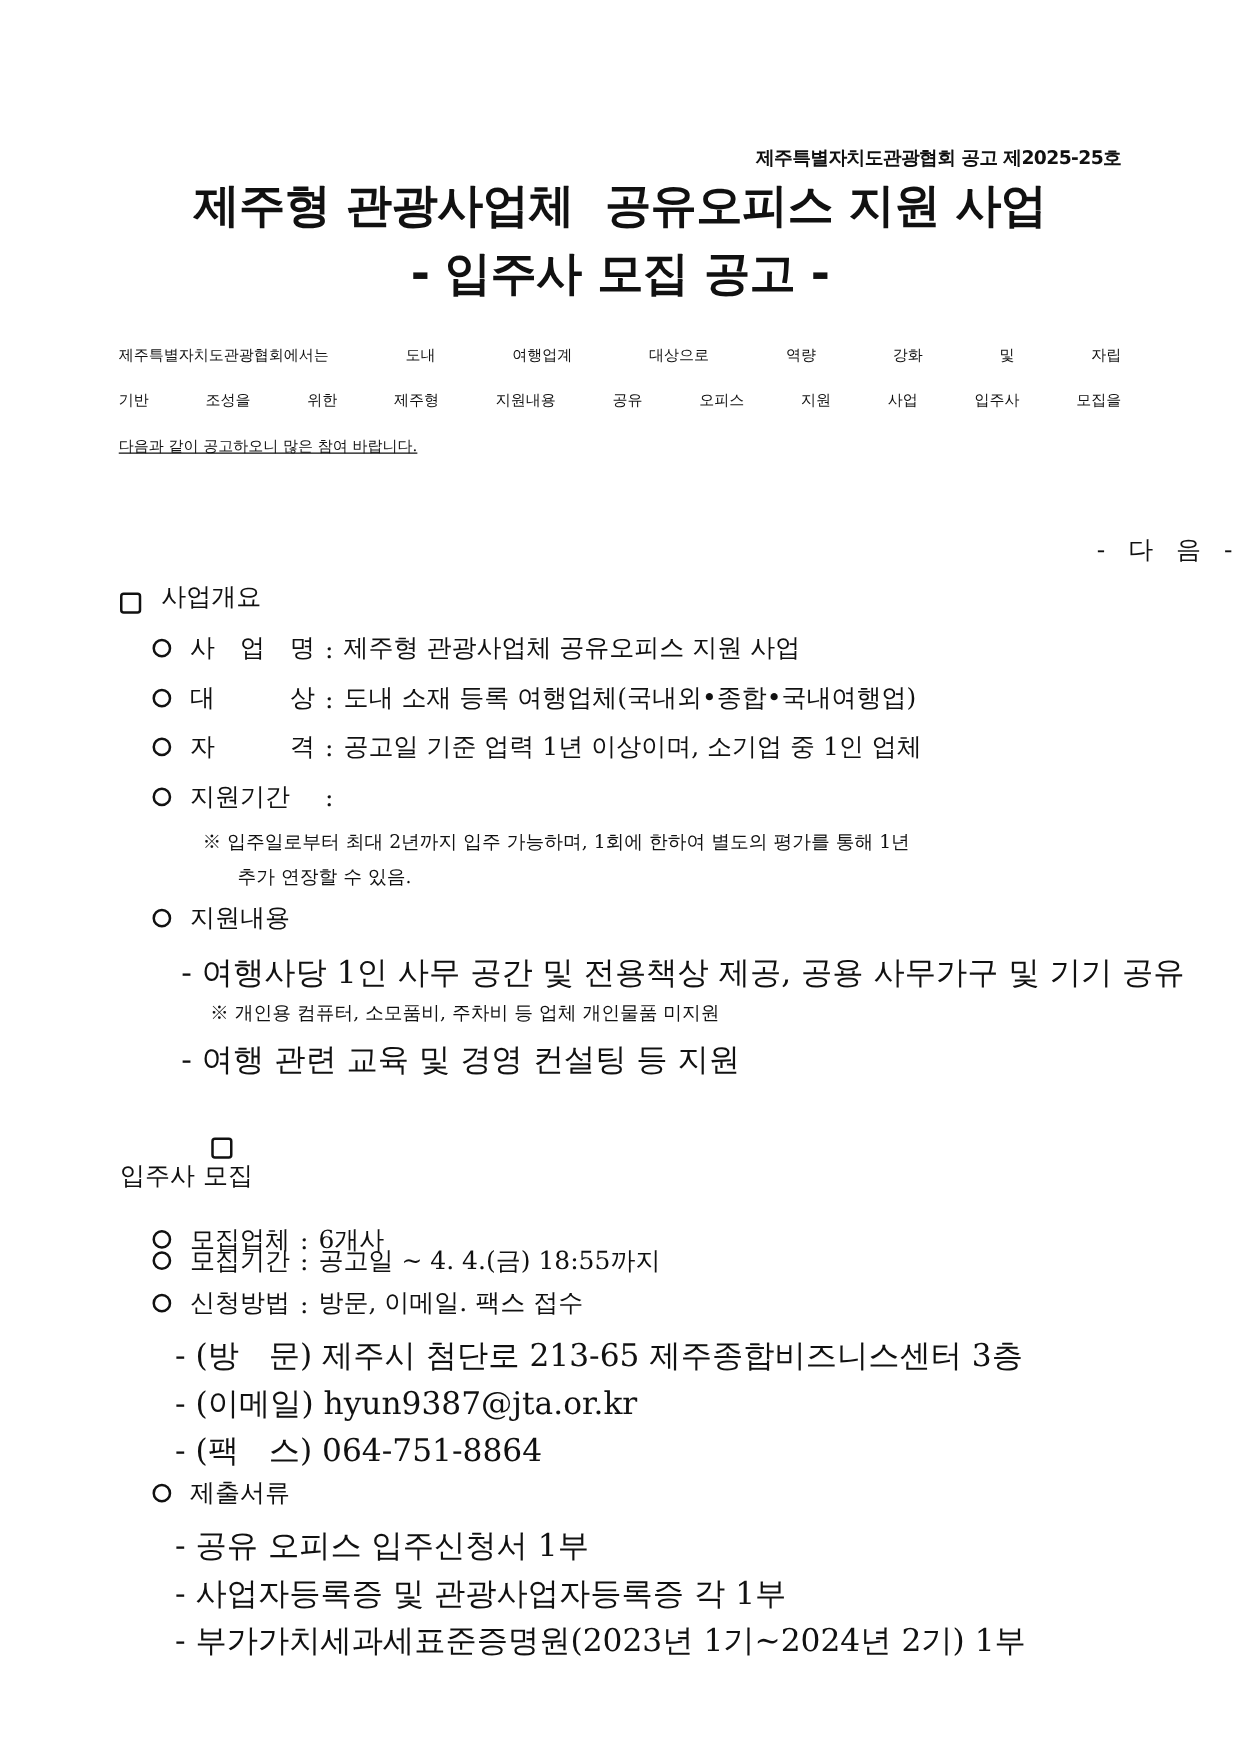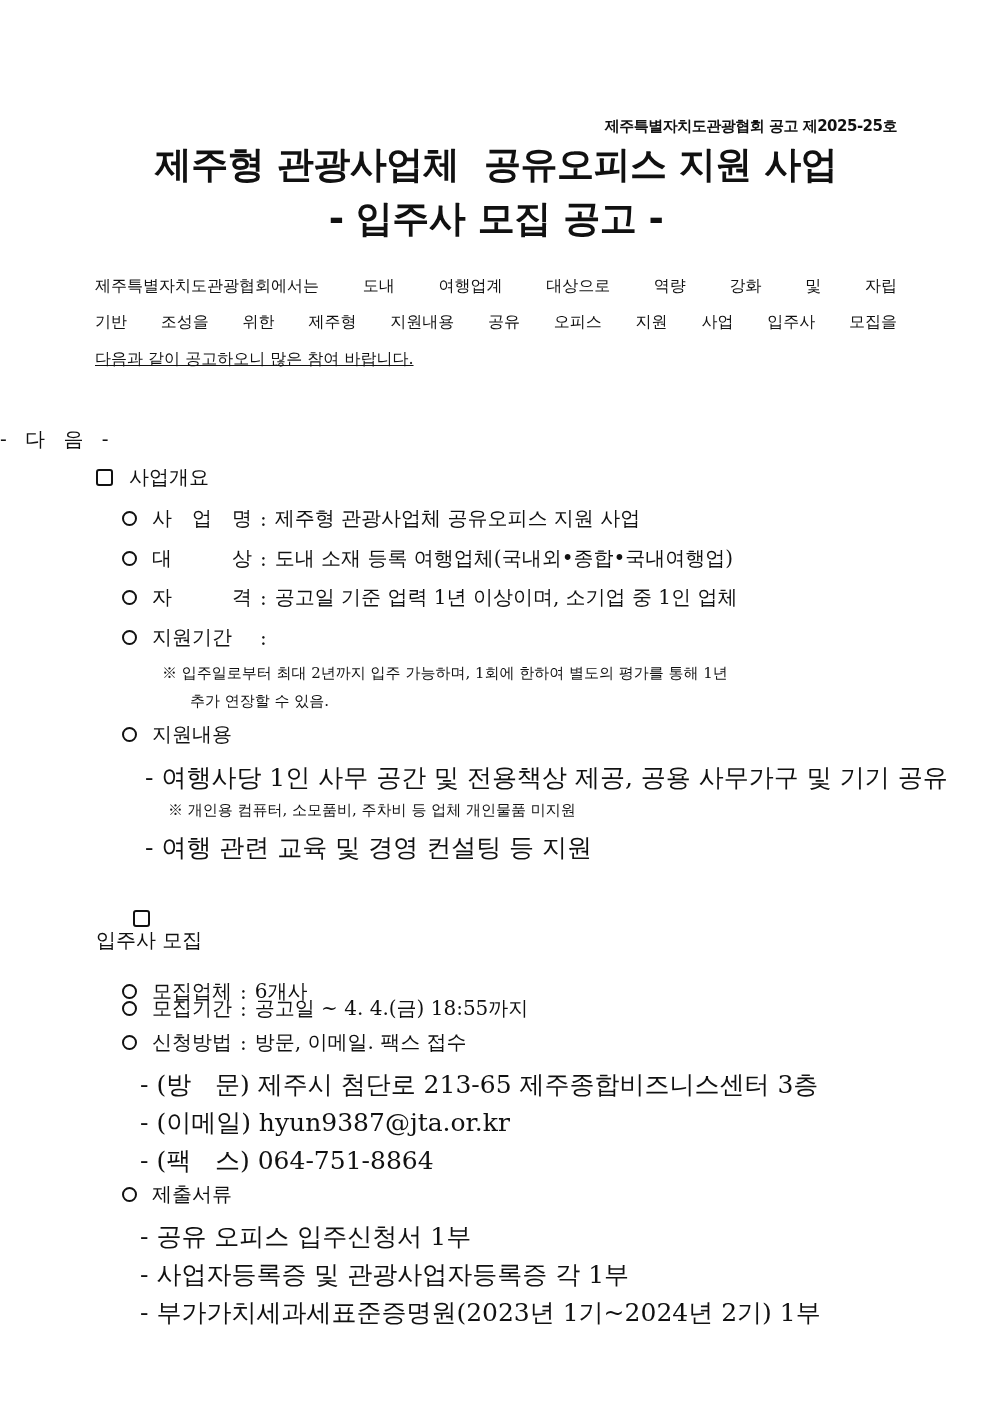--- a/index.html
+++ b/index.html
@@ -14,26 +14,26 @@
       font-family: "DejaVu Sans", "Liberation Sans", sans-serif; letter-spacing: -0.5px;
     }
     .title {
       left: 0; width: 992px; text-align: center; font-weight: bold;
       font-family: "DejaVu Sans", "Liberation Sans", sans-serif;
       font-size: 37px; letter-spacing: -0.5px;
     }
     .title1 { top: 140px; }
     .title2 { top: 194px; }
     .intro {
-      left: 95px; width: 802px; font-size: 16px;
+      left: 95px; width: 802px; font-size: 12px;
     }
     .intro-line { position: absolute; left: 0; width: 802px; text-align: justify; text-align-last: justify; white-space: nowrap; }
     .intro-line.last { text-align-last: left; }
-    .daum { left: 0; width: 992px; text-align: left; top: 426px; font-size: 20px; letter-spacing: 6px; }
-    .sec { left: 96px; font-size: 20px; display: flex; align-items: center; }
+    .daum { left: 0; width: 992px; text-align: right; top: 426px; font-size: 20px; letter-spacing: 6px; }
+    .sec { left: 96px; font-size: 20px; display: flex; align-items: flex-end; }
     .box {
       display: inline-block; width: 17px; height: 17px; border: 2px solid #111;
       border-radius: 3px; margin-right: 16px; box-sizing: border-box;
     }
     .item { left: 122px; font-size: 20px; display: flex; align-items: center; }
     .circ {
       display: inline-block; width: 15px; height: 15px; border: 2.5px solid #111;
       border-radius: 50%; box-sizing: border-box; margin-right: 15px;
     }
     .lbl { display: inline-block; }

